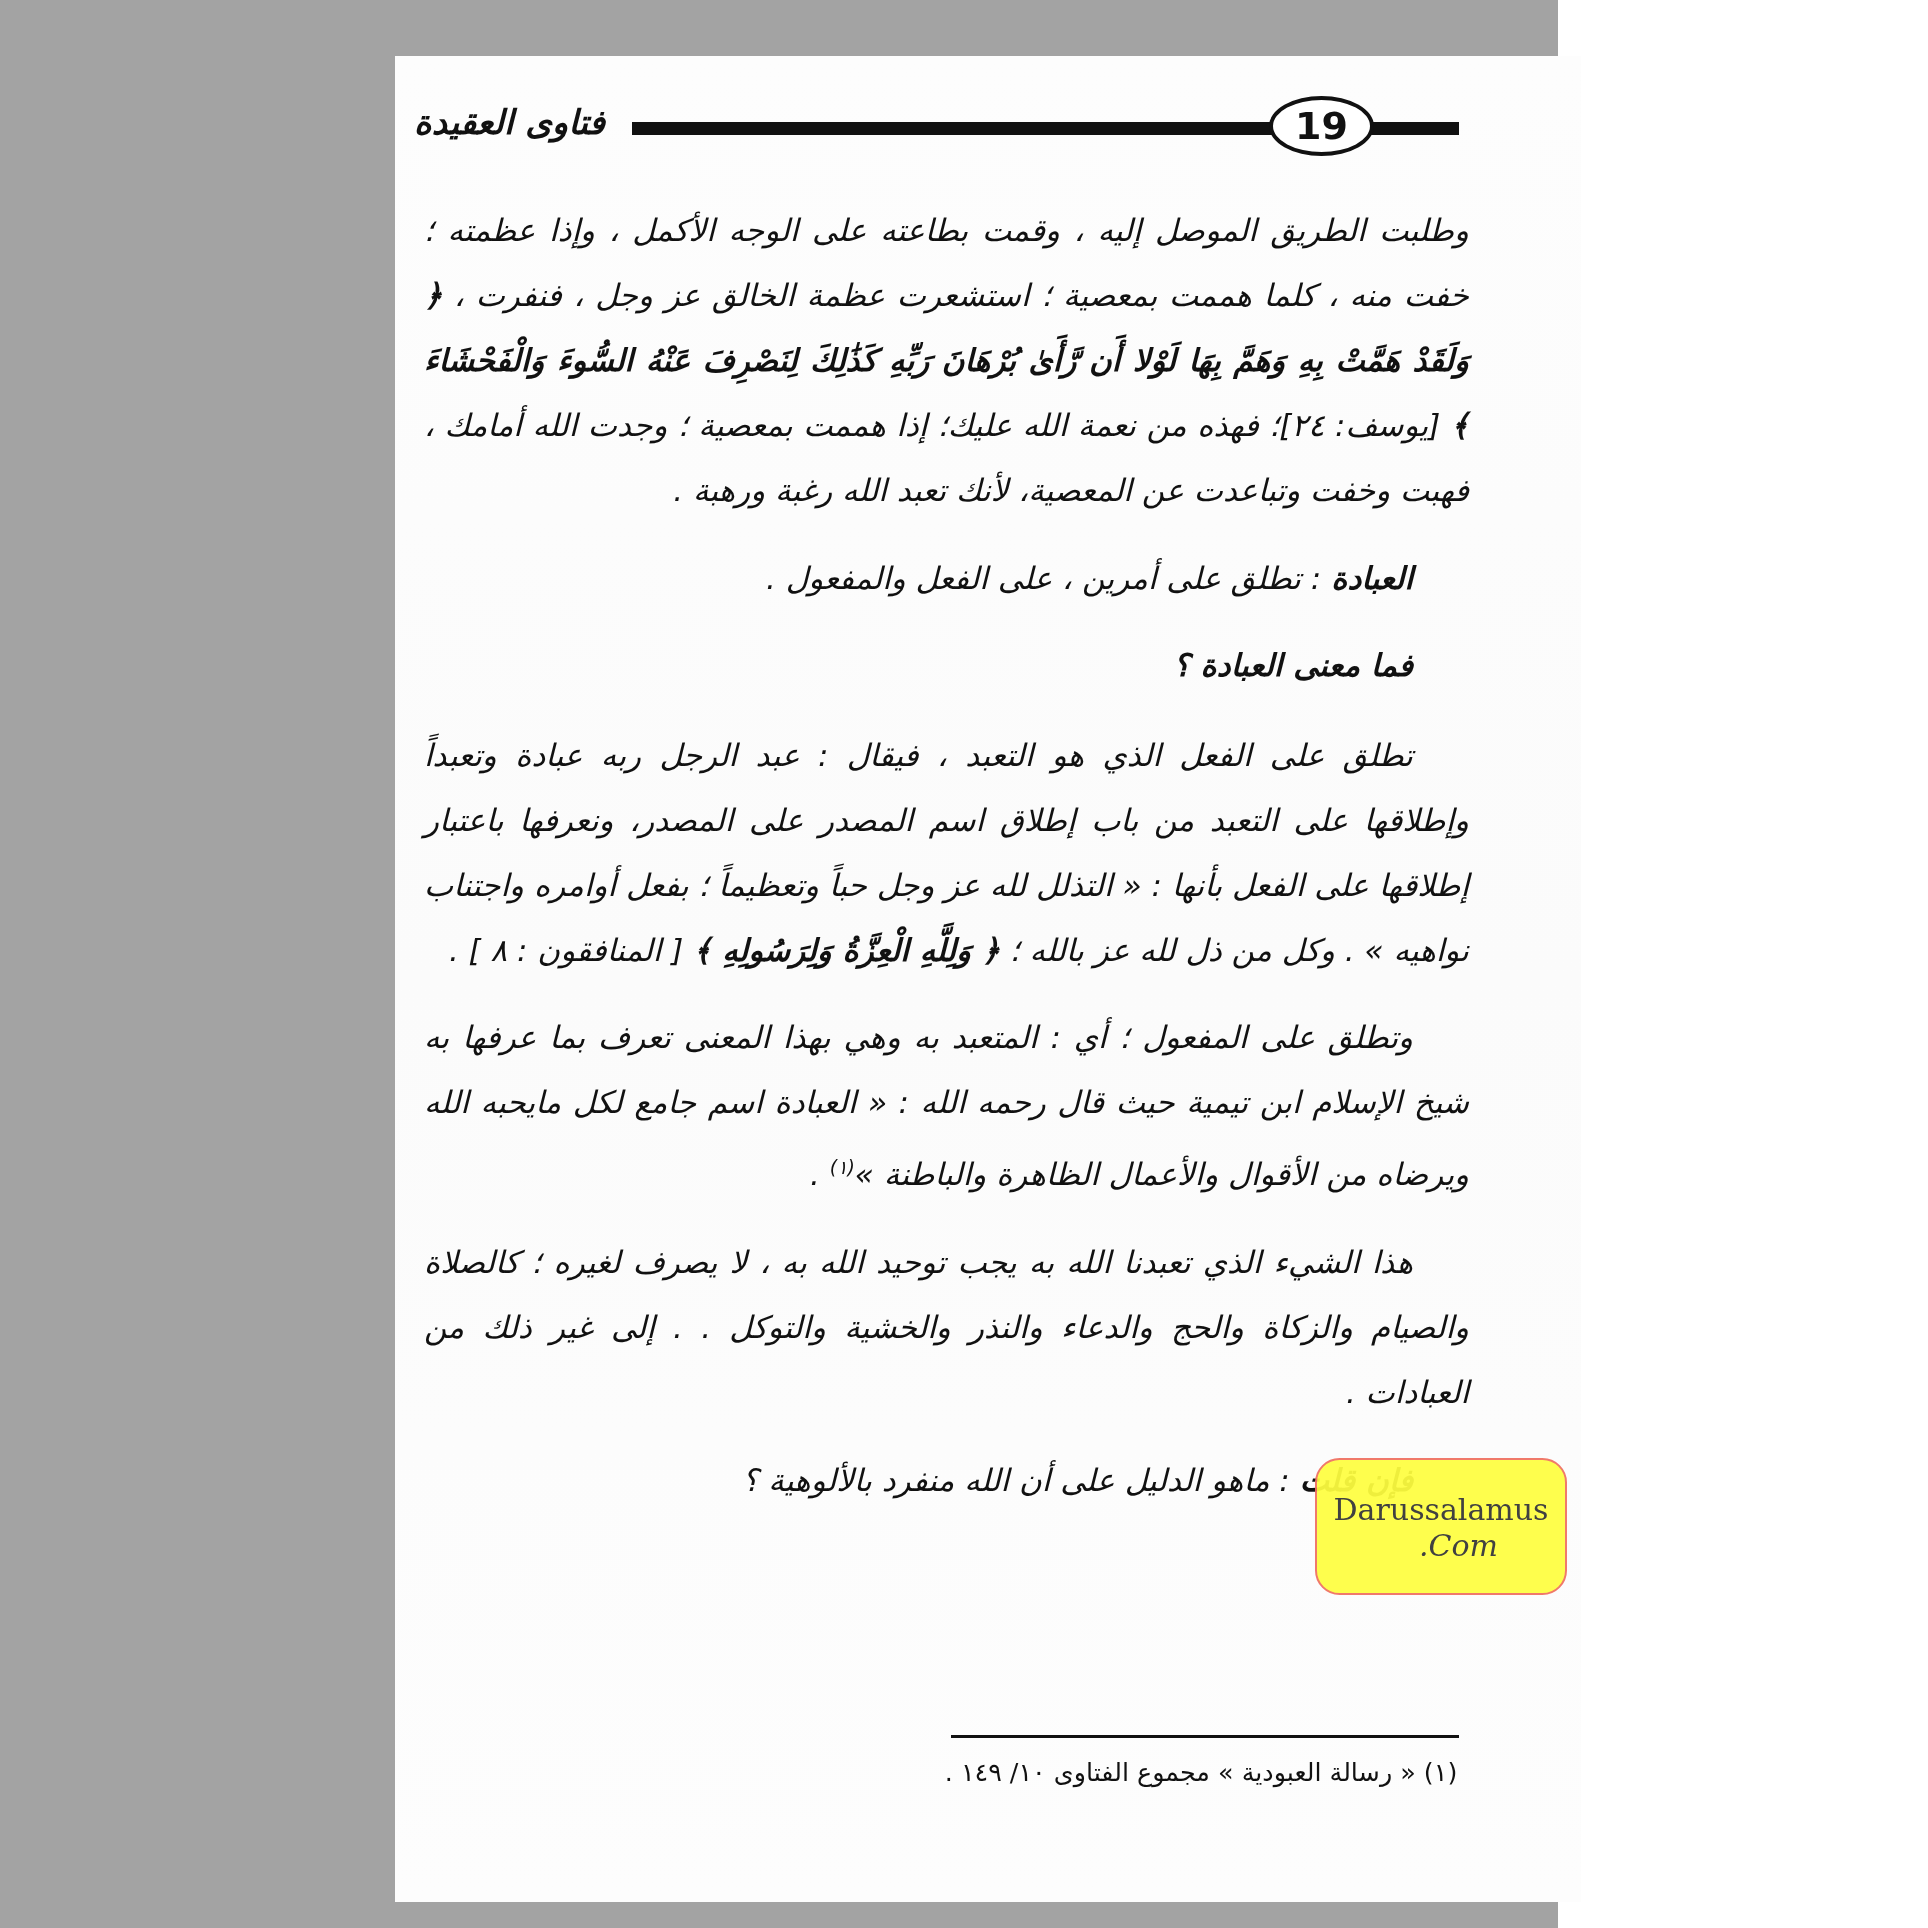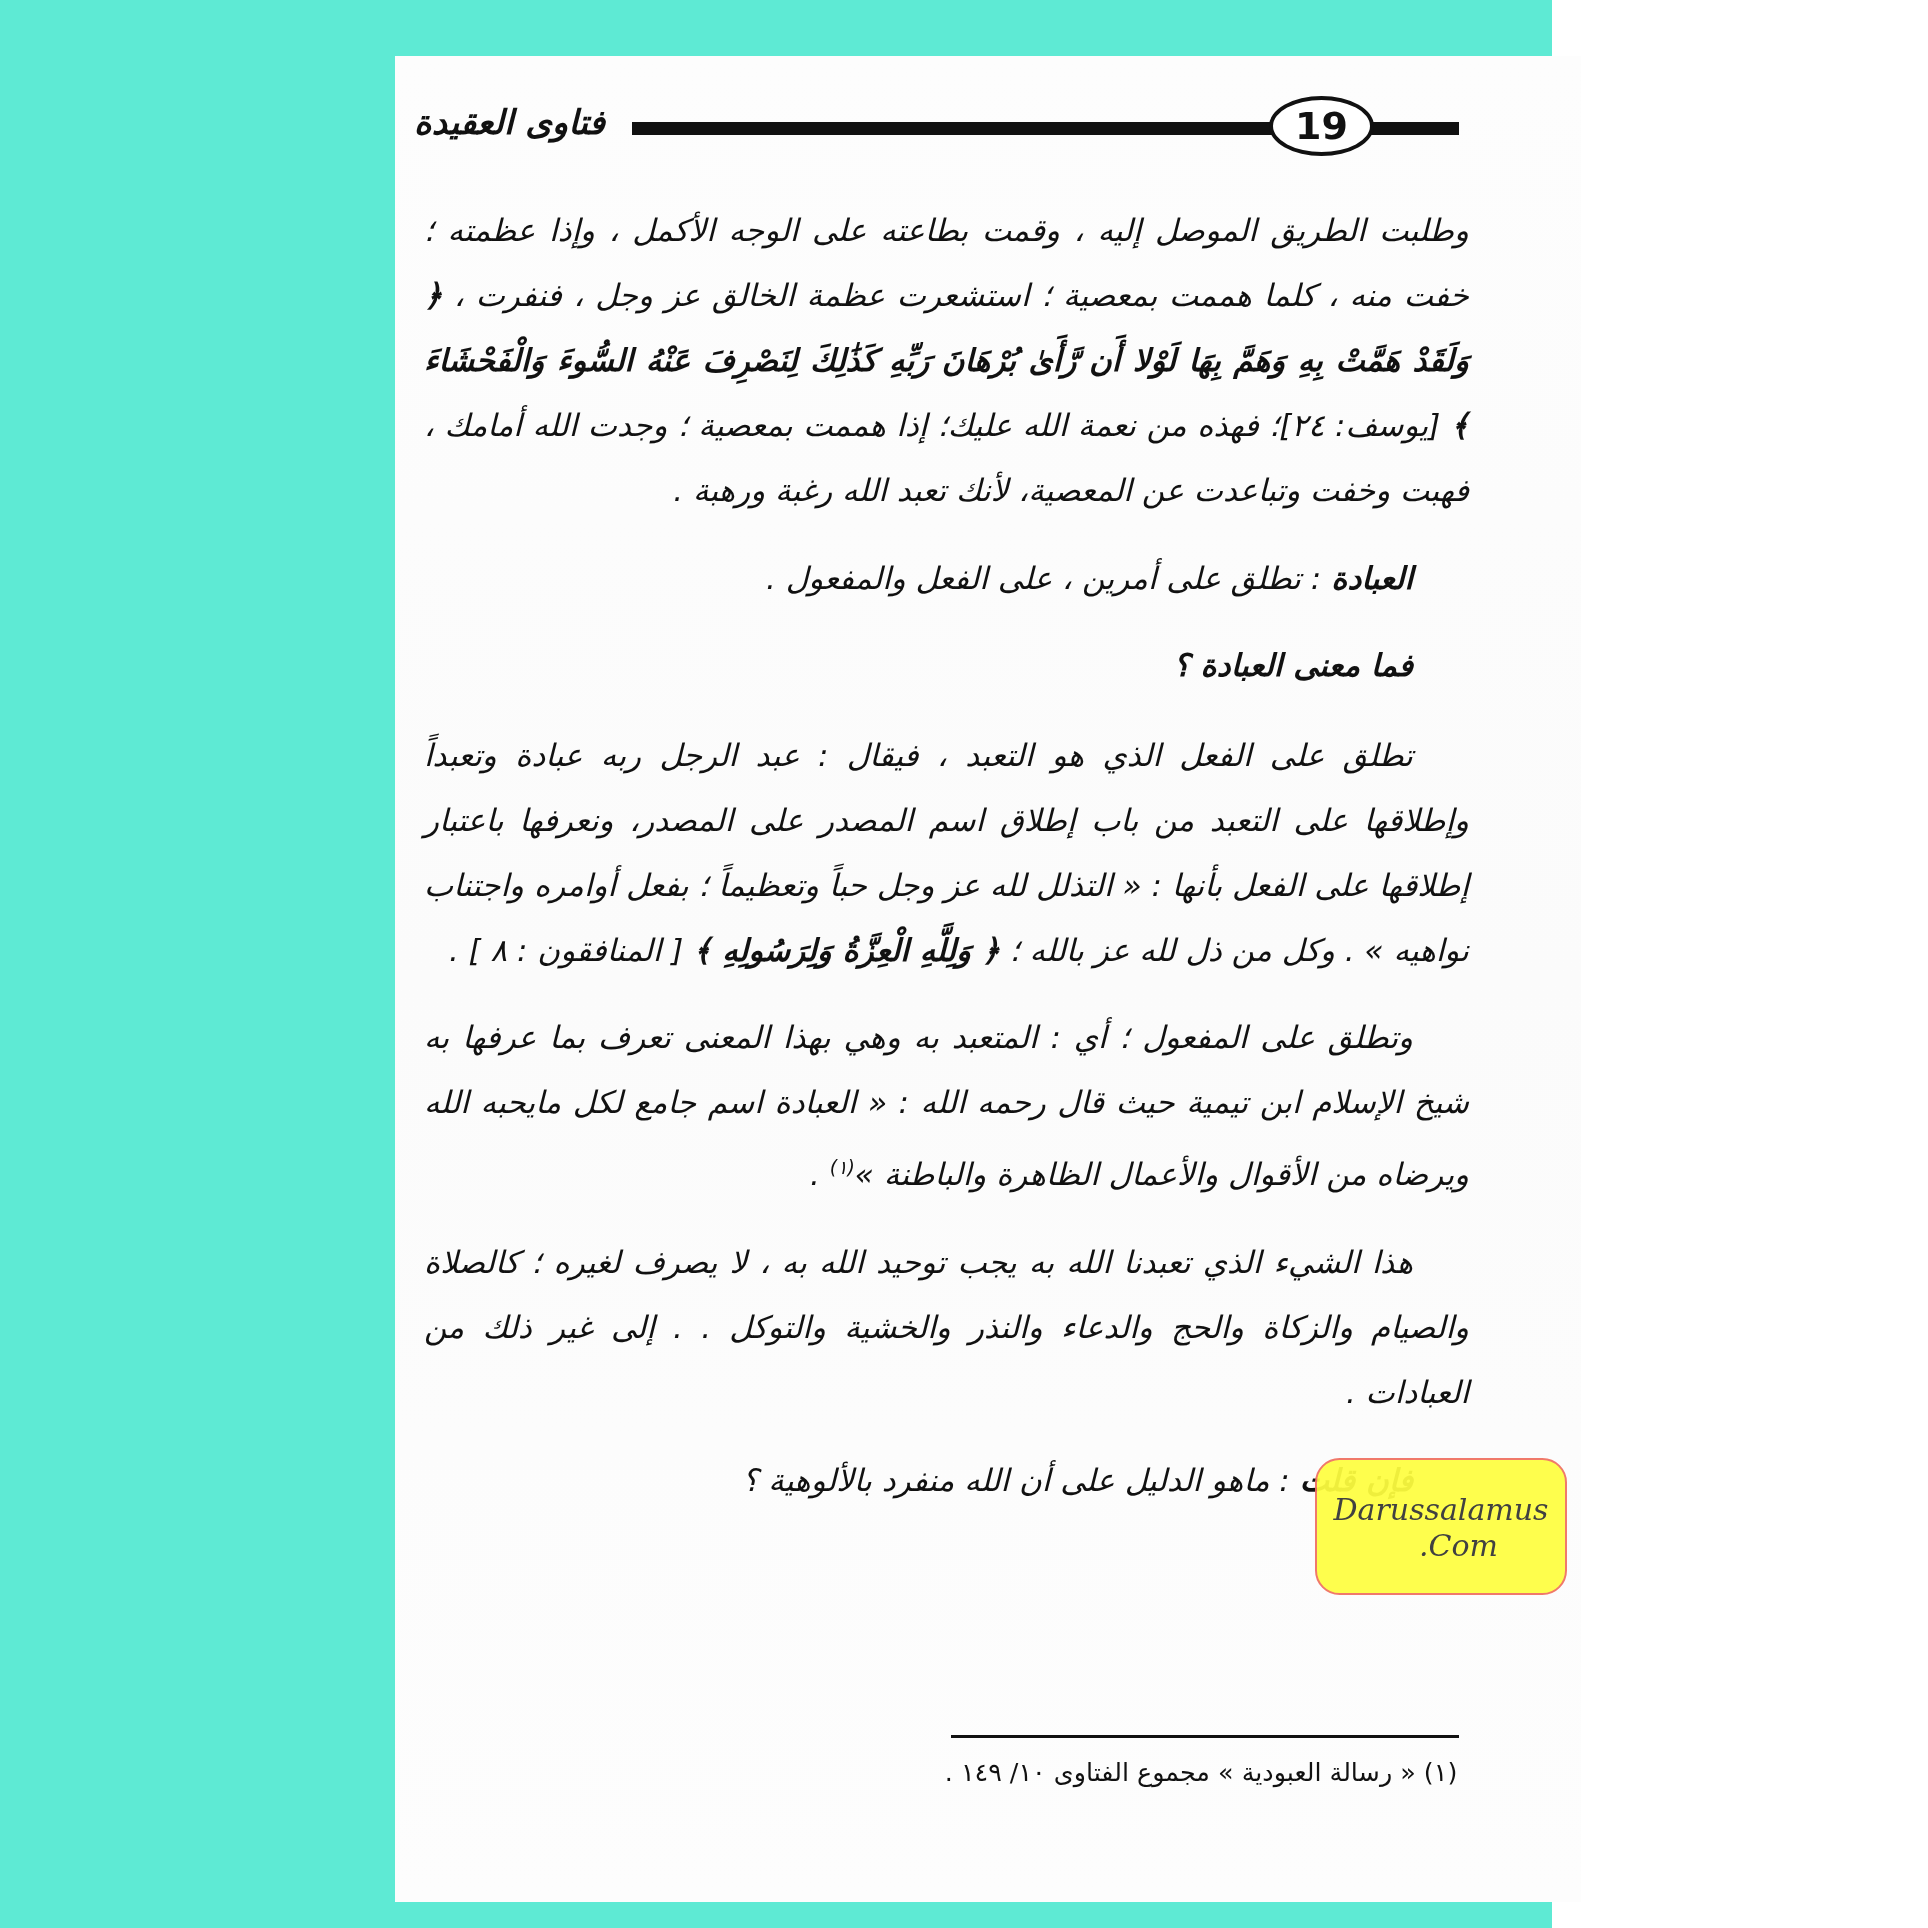--- a/index.html
+++ b/index.html
@@ -7,23 +7,24 @@
       padding: 0;
       width: 1928px;
       height: 1928px;
       background: #ffffff;
       overflow: hidden;
     }
     .page {
       position: relative;
       width: 1552px;
       height: 1928px;
-      background: #5eead4;
+      background: #a3a3a3;
       font-family: "DejaVu Sans", sans-serif;
       color: #111111;
+      padding-left: 6px;
     }
     
     .page-paper {
       position: absolute;
       left: 395px;
       top: 56px;
       width: 1186px;
       height: 1846px;
       background: linear-gradient(180deg, #fdfdfd 0%, #fbfbfb 50%, #fdfdfd 100%);
     }
@@ -141,21 +142,20 @@
       border-radius: 24.5px;
       box-sizing: border-box;
       opacity: 0.93;
       display: flex;
       flex-direction: column;
       align-items: center;
       justify-content: center;
     }
     .watermark-line1 {
       font-family: "DejaVu Serif", serif;
-      font-style: italic;
       font-size: 30px;
       color: #333;
       line-height: 38px;
     }
     .watermark-line2 {
       font-family: "DejaVu Serif", serif;
       font-style: italic;
       font-size: 30px;
       color: #333;
       line-height: 34px;

